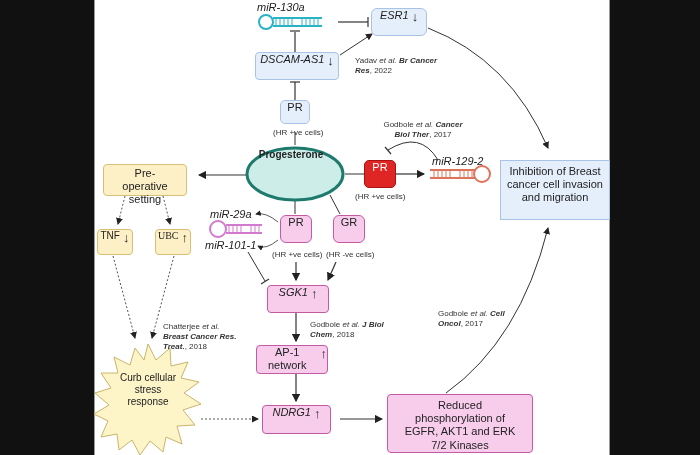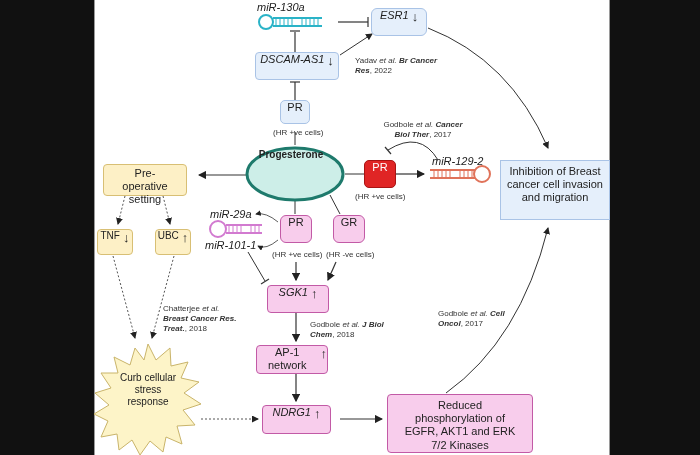--- a/index.html
+++ b/index.html
@@ -141,21 +141,21 @@
   <span>Inhibition of Breast cancer cell invasion and migration</span>
 </div>
 
 <div class="node yellow" style="left:103px;top:164px;width:84px;height:32px;padding:2px 8px;">
   <span>Pre-operative setting</span>
 </div>
 <div class="node yellow" style="left:97px;top:229px;width:36px;height:26px;font-size:10px;">
   <span>TNF</span>
     <span class="arrow-glyph">↓</span>
 </div>
-<div class="node yellow" style="left:155px;top:229px;width:36px;height:26px;font-size:10px;">
+<div class="node yellow" style="left:155px;top:229px;width:36px;height:26px;font-size:10px;font-family:Liberation Serif, serif;">
   <span>UBC</span>
     <span class="arrow-glyph">↑</span>
 </div>
 
 <div class="node pink" style="left:280px;top:215px;width:32px;height:28px;border-radius:6px;">
   <span>PR</span>
 </div>
 <div class="label" style="left:272px;top:250px;">(HR +ve cells)</div>
 <div class="node pink" style="left:333px;top:215px;width:32px;height:28px;border-radius:6px;">
   <span>GR</span>
@@ -181,21 +181,21 @@
 <div class="node" style="left:118px;top:372px;width:60px;height:60px;background:transparent;font-size:10px;">
   <span>Curb cellular stress response</span>
 </div>
 
 <div class="ref" style="left:355px;top:56px;width:90px;">
   <span>Yadav</span> <i>et al.</i> <b>Br Cancer Res</b><span>, 2022</span>
 </div>
 <div class="ref" style="left:378px;top:120px;width:90px;text-align:center;">
   <span>Godbole</span> <i>et al.</i> <b>Cancer Biol Ther</b><span>, 2017</span>
 </div>
-<div class="ref" style="left:163px;top:304px;width:80px;">
+<div class="ref" style="left:163px;top:322px;width:80px;">
   <span>Chatterjee</span> <i>et al.</i> <b>Breast Cancer Res. Treat.</b><span>, 2018</span>
 </div>
 <div class="ref" style="left:310px;top:320px;width:82px;">
   <span>Godbole</span> <i>et al.</i> <b>J Biol Chem</b><span>, 2018</span>
 </div>
 <div class="ref" style="left:438px;top:309px;width:80px;">
   <span>Godbole</span> <i>et al.</i> <b>Cell Oncol</b><span>, 2017</span>
 </div>
 
 </body></html>

